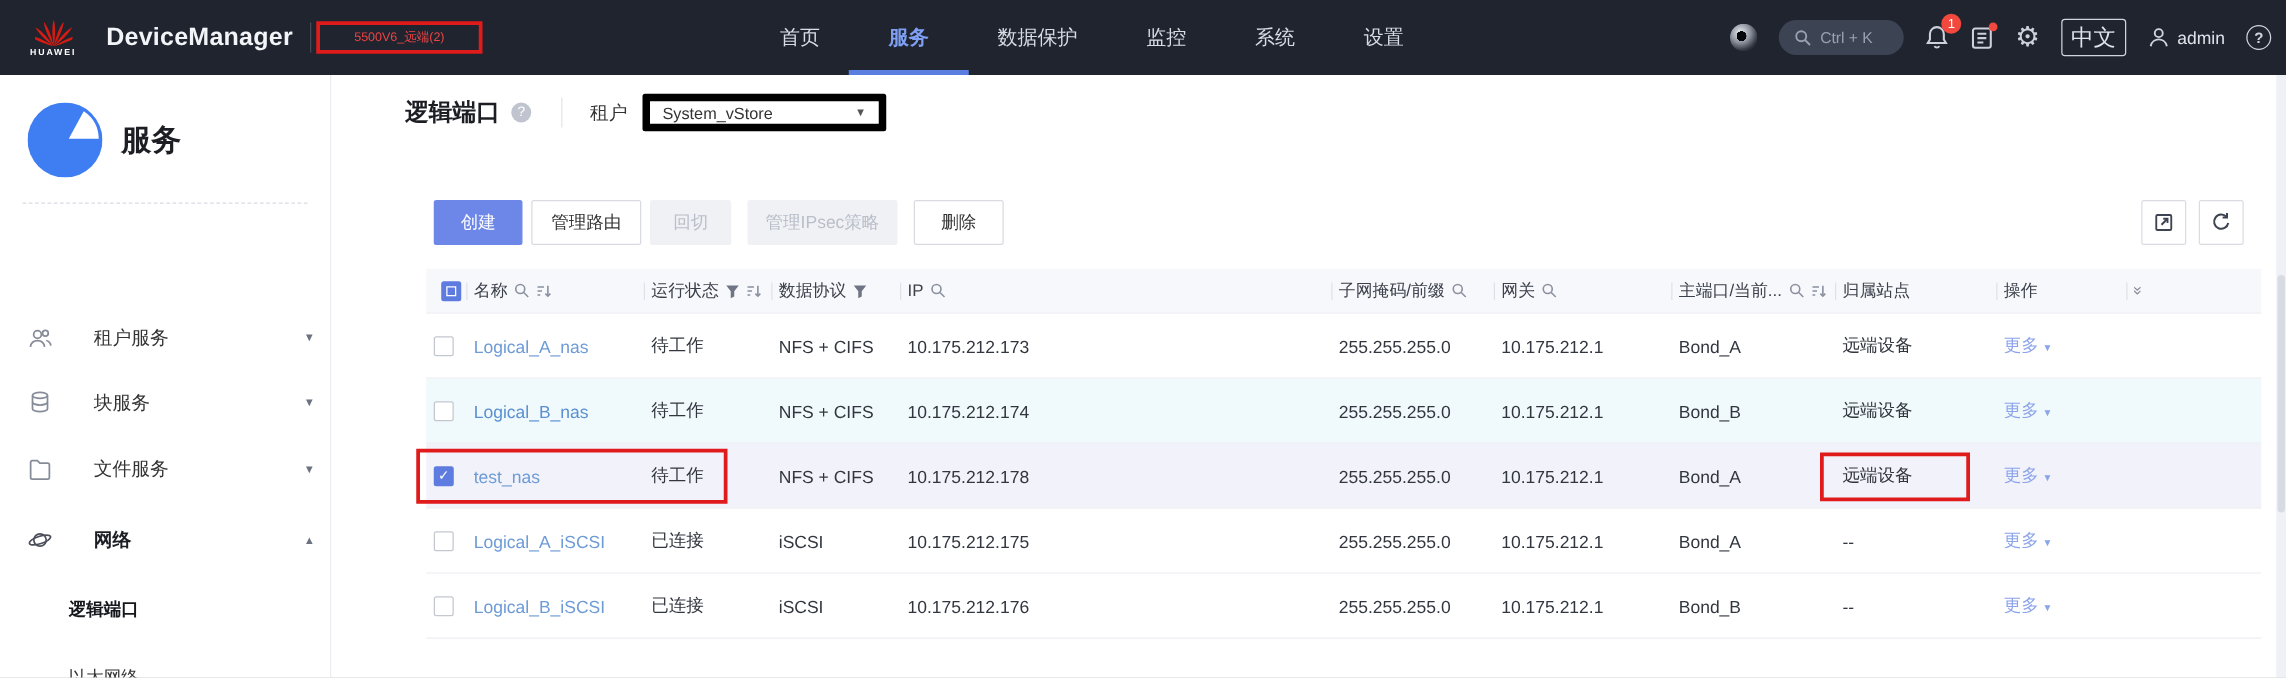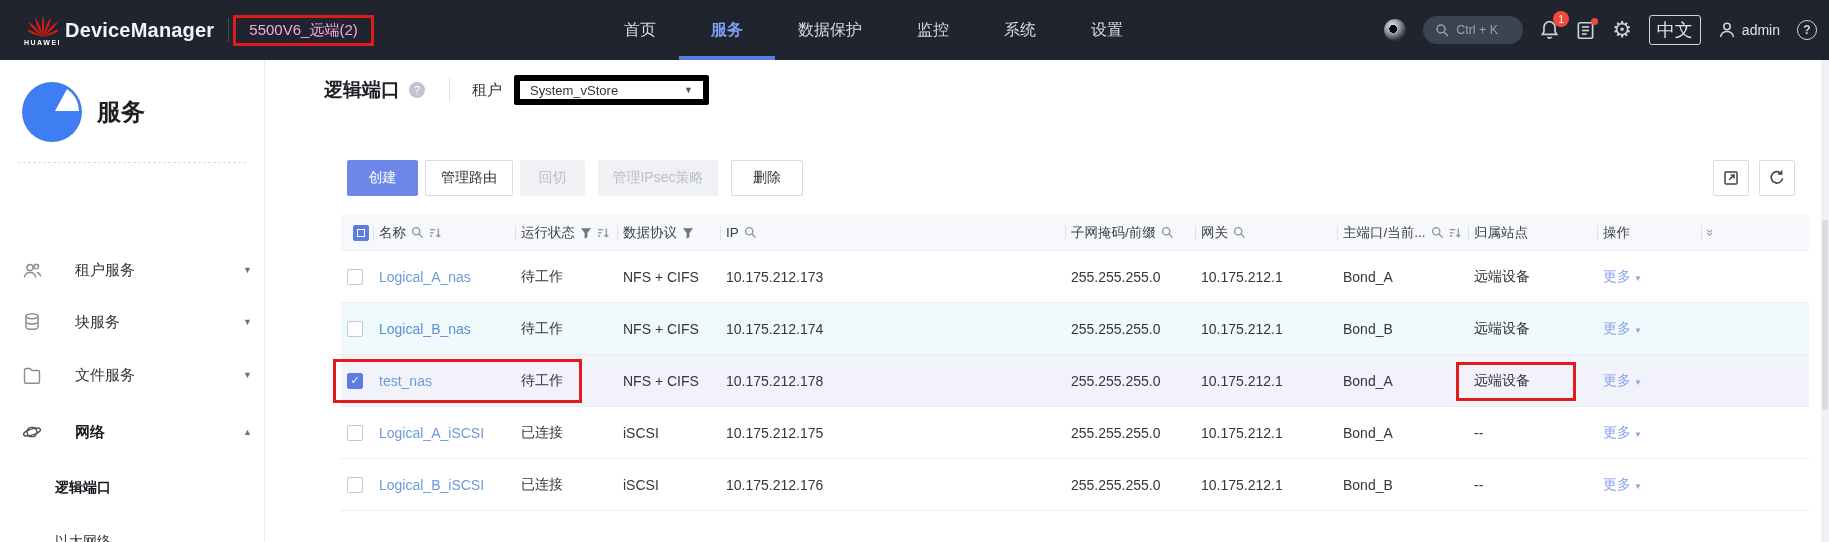--- a/index.html
+++ b/index.html
@@ -4,23 +4,23 @@
 <style>
   * { margin:0; padding:0; box-sizing:border-box; }
   body { background:#888; font-family:"Liberation Sans","DejaVu Sans",sans-serif; }
   .page { position:relative; width:1829px; height:542px; background:#fff; overflow:hidden; }
 
   
   .topbar { position:absolute; left:0; top:0; width:100%; height:60px; background:#1f242f; display:flex; align-items:center; }
   .logo-block { display:flex; flex-direction:column; align-items:center; margin-left:24px; }
   .logo-hw { line-height:0; }
   .logo-text { color:#fff; font-size:7px; letter-spacing:1.5px; margin-top:1px; font-weight:bold; }
-  .brand { color:#f2f4f8; font-size:20px; font-weight:bold; margin-left:4px; letter-spacing:.2px; }
+  .brand { color:#f2f4f8; font-size:20px; font-weight:bold; margin-left:24px; letter-spacing:.2px; }
   .tb-divider { width:1px; height:24px; background:#454b58; margin-left:14px; }
-  .device-name { margin-left:4px; border:3px solid #e01b1b; padding:3px 13px; color:#f9a8d4; font-size:15px; white-space:nowrap; }
+  .device-name { margin-left:4px; border:3px solid #e01b1b; padding:3px 27px; color:#ef4444; font-size:10px; white-space:nowrap; }
   .topnav { position:absolute; left:624px; top:0; height:60px; display:flex; gap:55px; }
   .nav-item { position:relative; display:flex; align-items:center; height:60px; color:#d8dce3; font-size:16px; cursor:pointer; white-space:nowrap; }
   .nav-item.active { color:#7e9ff2; font-weight:bold; }
   .nav-item.active::after { content:''; position:absolute; left:50%; transform:translateX(-50%); bottom:0; width:96px; height:4px; background:#5a7de0; }
   .tb-right { position:absolute; right:12px; top:0; height:60px; display:flex; align-items:center; gap:17px; }
   .eyeball { width:22px; height:22px; border-radius:50%;
     background: radial-gradient(circle at 42% 45%, #05070b 0 22%, rgba(0,0,0,0) 23%),
                 radial-gradient(circle at 38% 33%, #eef0f4, #8b919d 40%, #30353f 70%, #10131a 100%); }
   .search-pill { display:flex; align-items:center; gap:7px; width:100px; height:28px; border-radius:14px; background:#3c4352; padding:0 12px; color:#99a1b0; font-size:12.5px; }
   .icon-btn { position:relative; display:flex; align-items:center; justify-content:center; cursor:pointer; }

